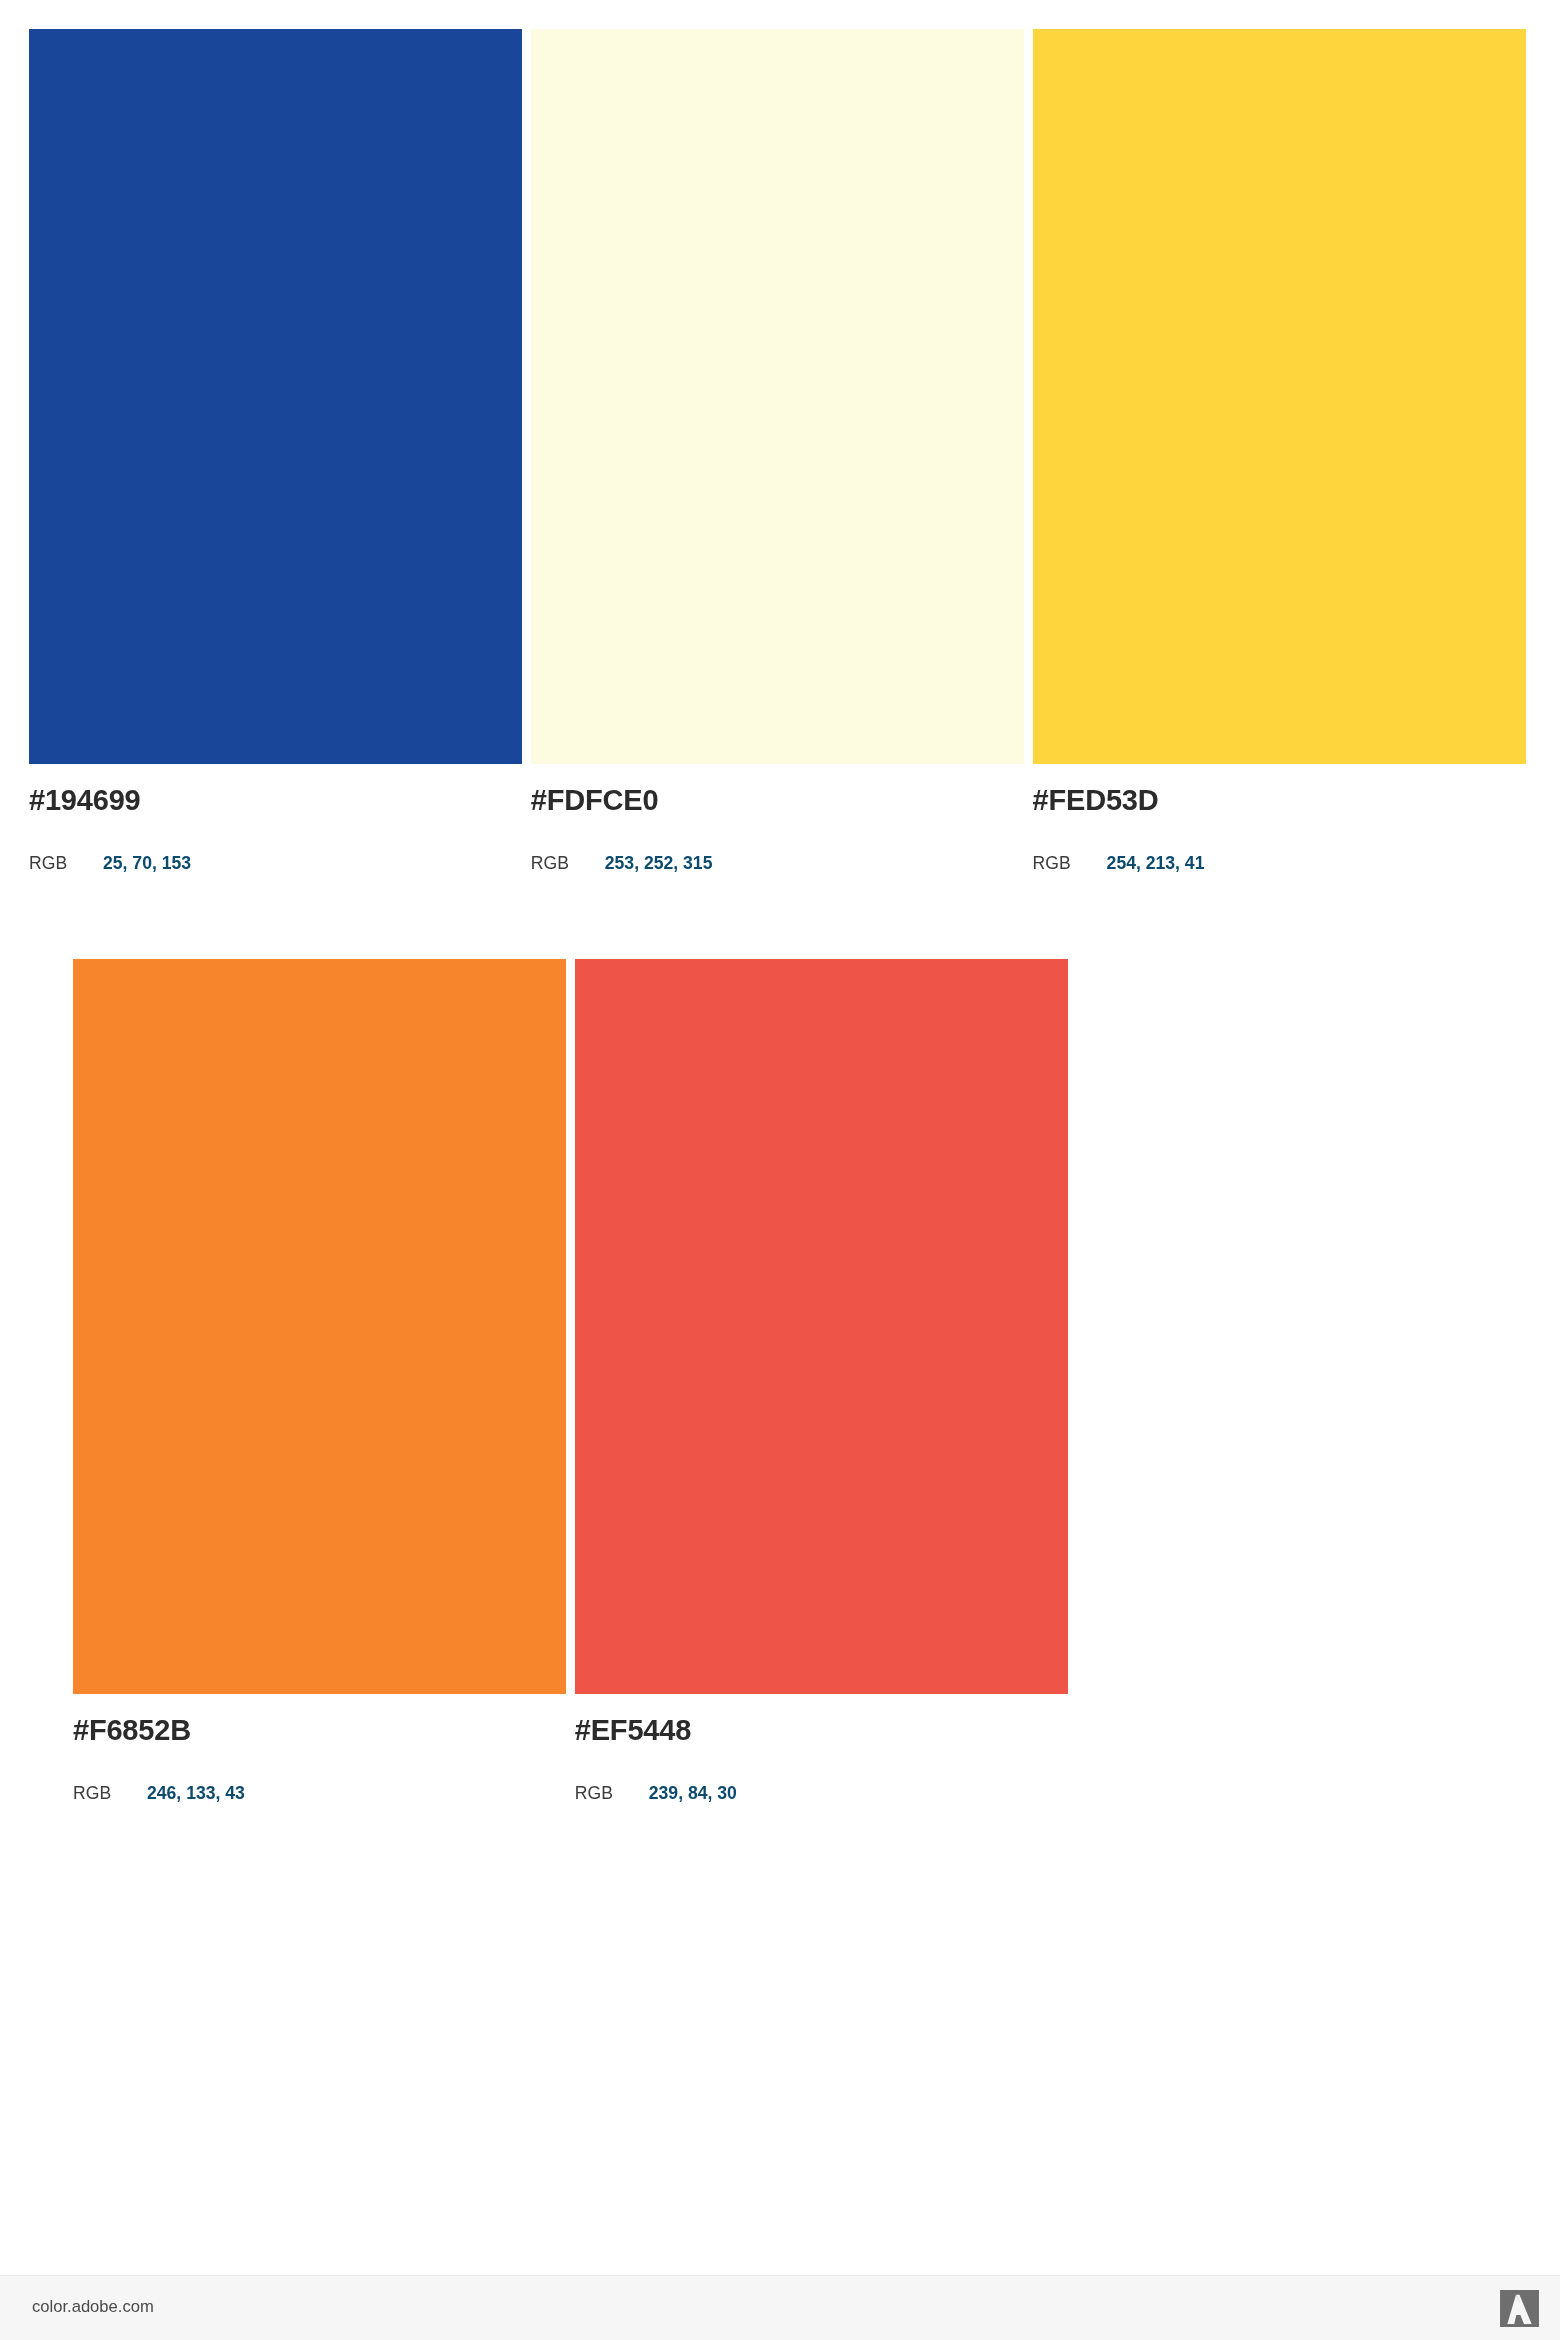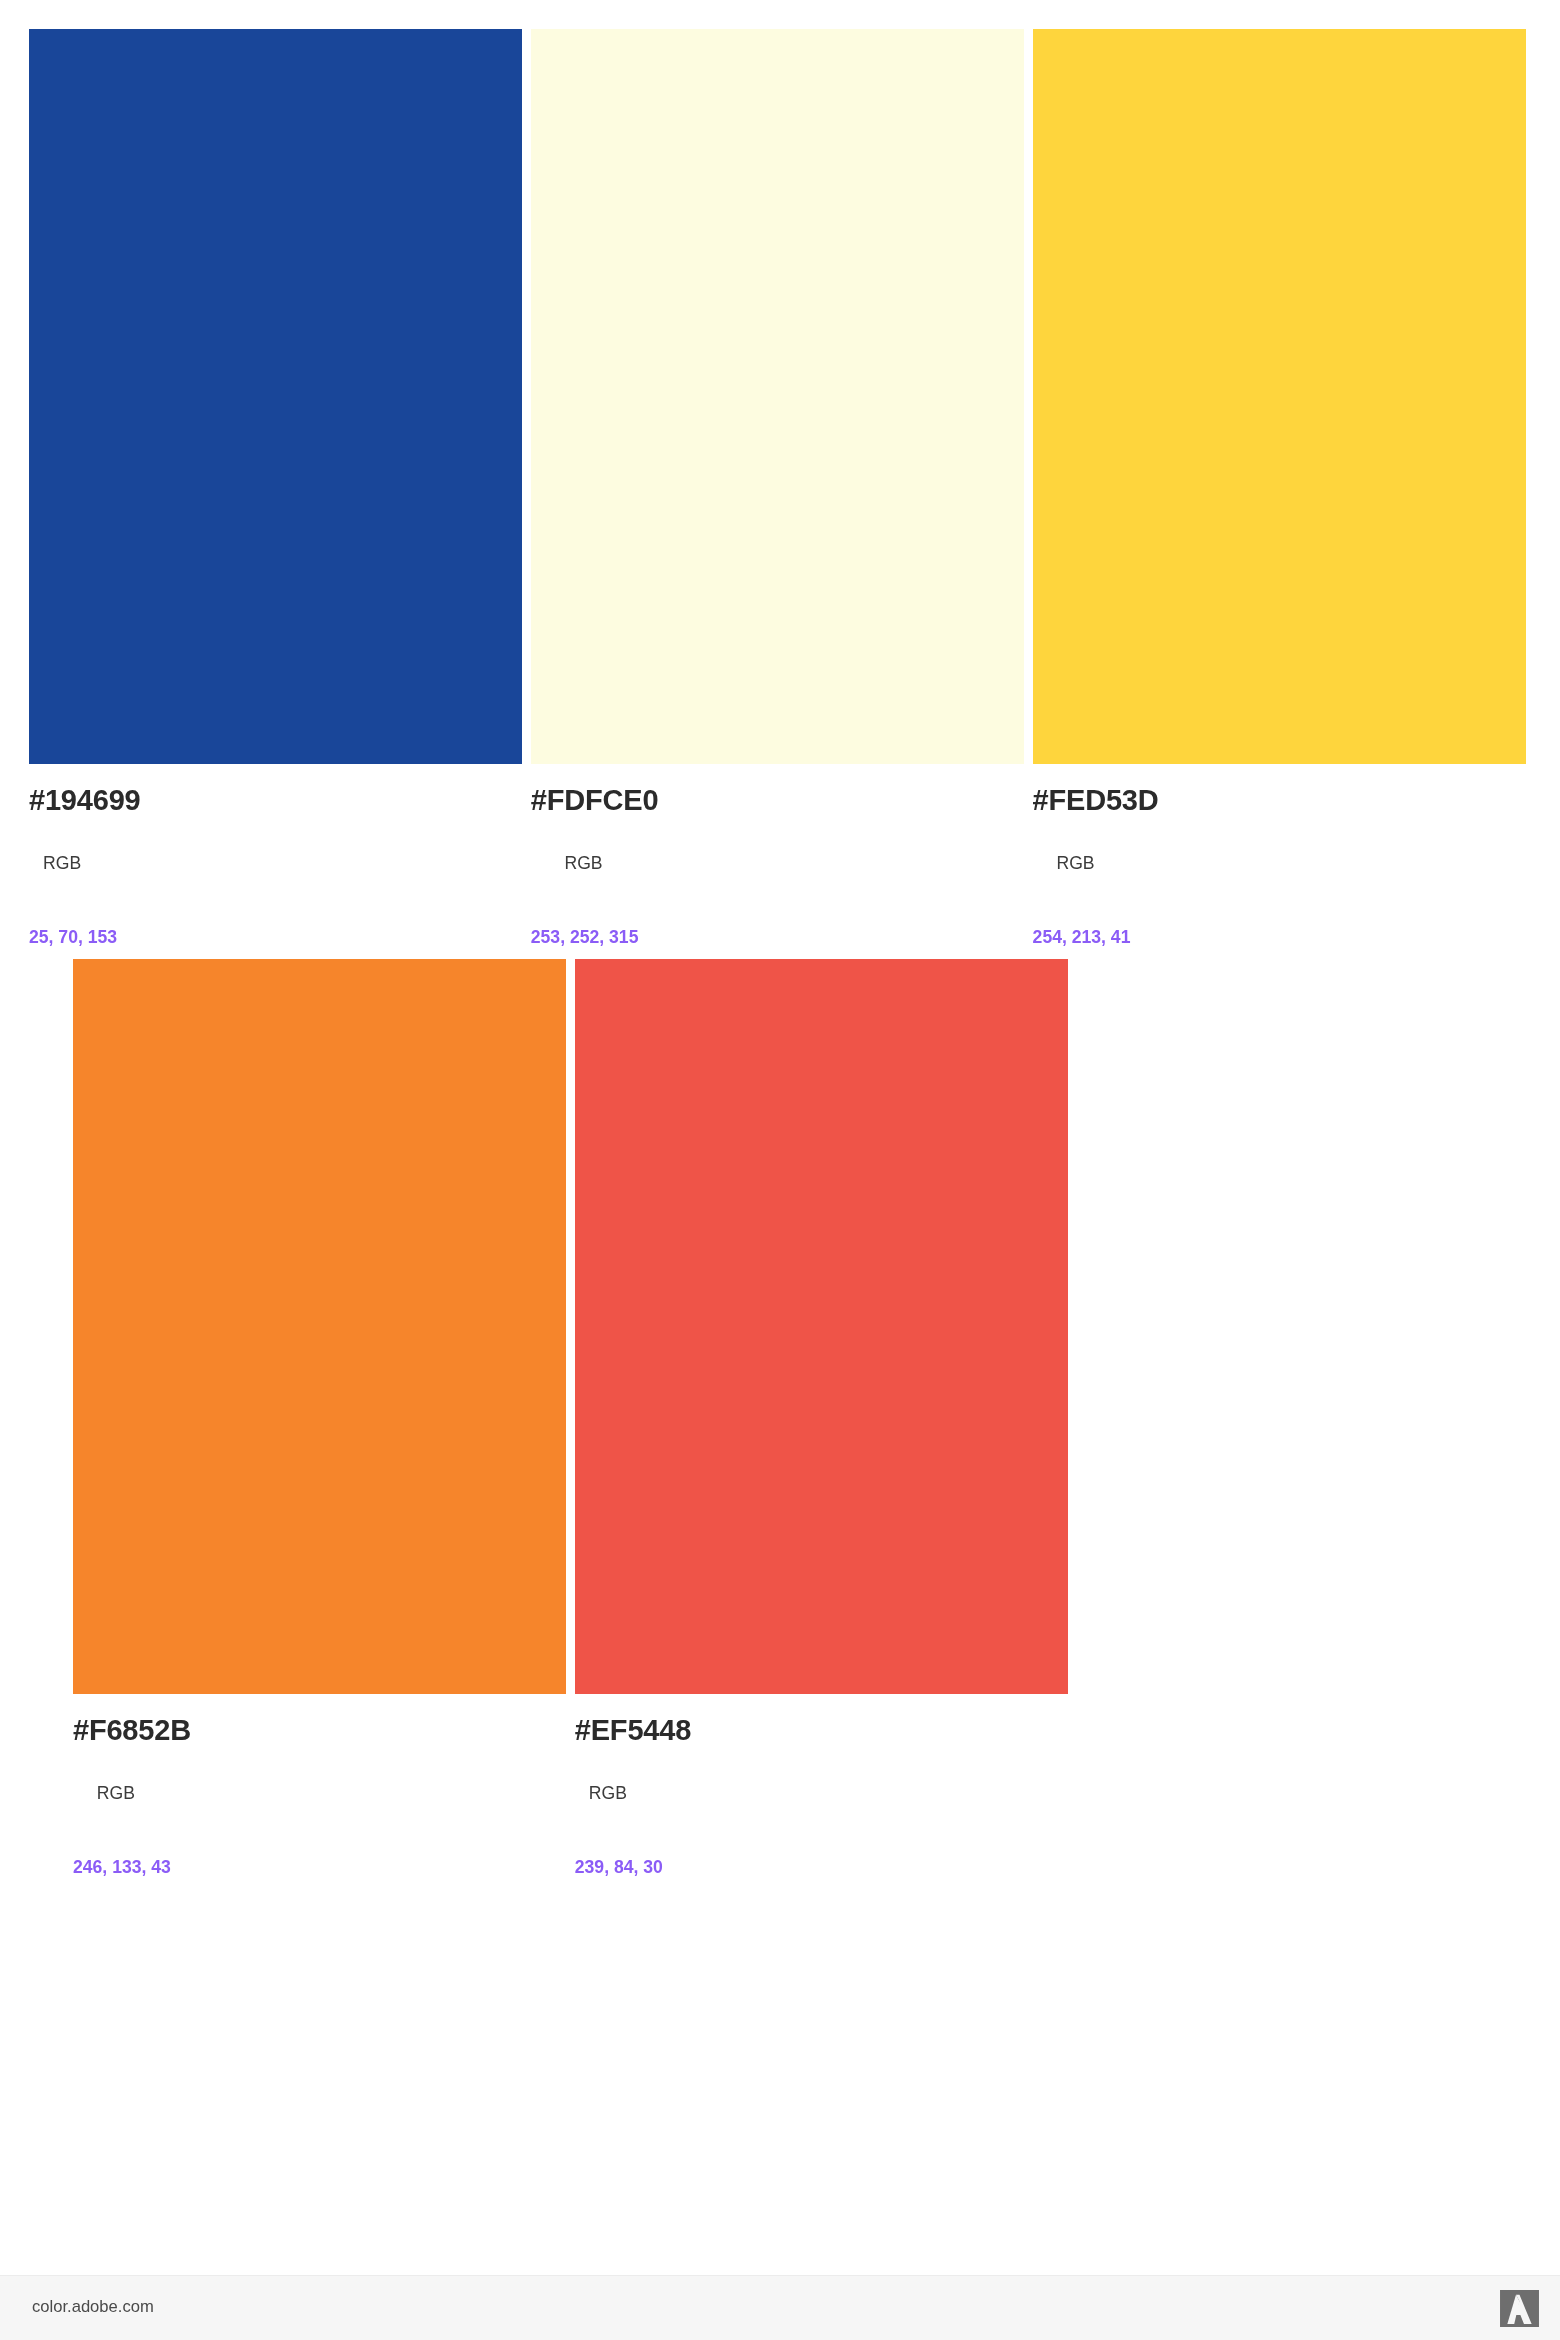--- a/index.html
+++ b/index.html
@@ -58,38 +58,38 @@
     letter-spacing: -0.2px;
     line-height: 1;
     white-space: nowrap;
   }
 
   .swatch-rgb-line {
     position: absolute;
     left: 0;
     top: 826px;
     display: flex;
-    flex-direction: column;
+    flex-direction: row;
     align-items: flex-end;
     line-height: 1;
     white-space: nowrap;
   }
 
   .rgb-label {
     font-size: 17.6px;
     font-weight: normal;
     color: #3c3c3c;
     width: 74px;
     flex: 0 0 74px;
   }
 
   .rgb-value {
     font-size: 17.6px;
     font-weight: bold;
-    color: #8b5cf6;
+    color: #0c4a6e;
   }
 
   
   #footer-bar {
     position: absolute;
     left: 0;
     top: 2275px;
     width: 1560px;
     height: 65px;
     background: #f6f6f6;

